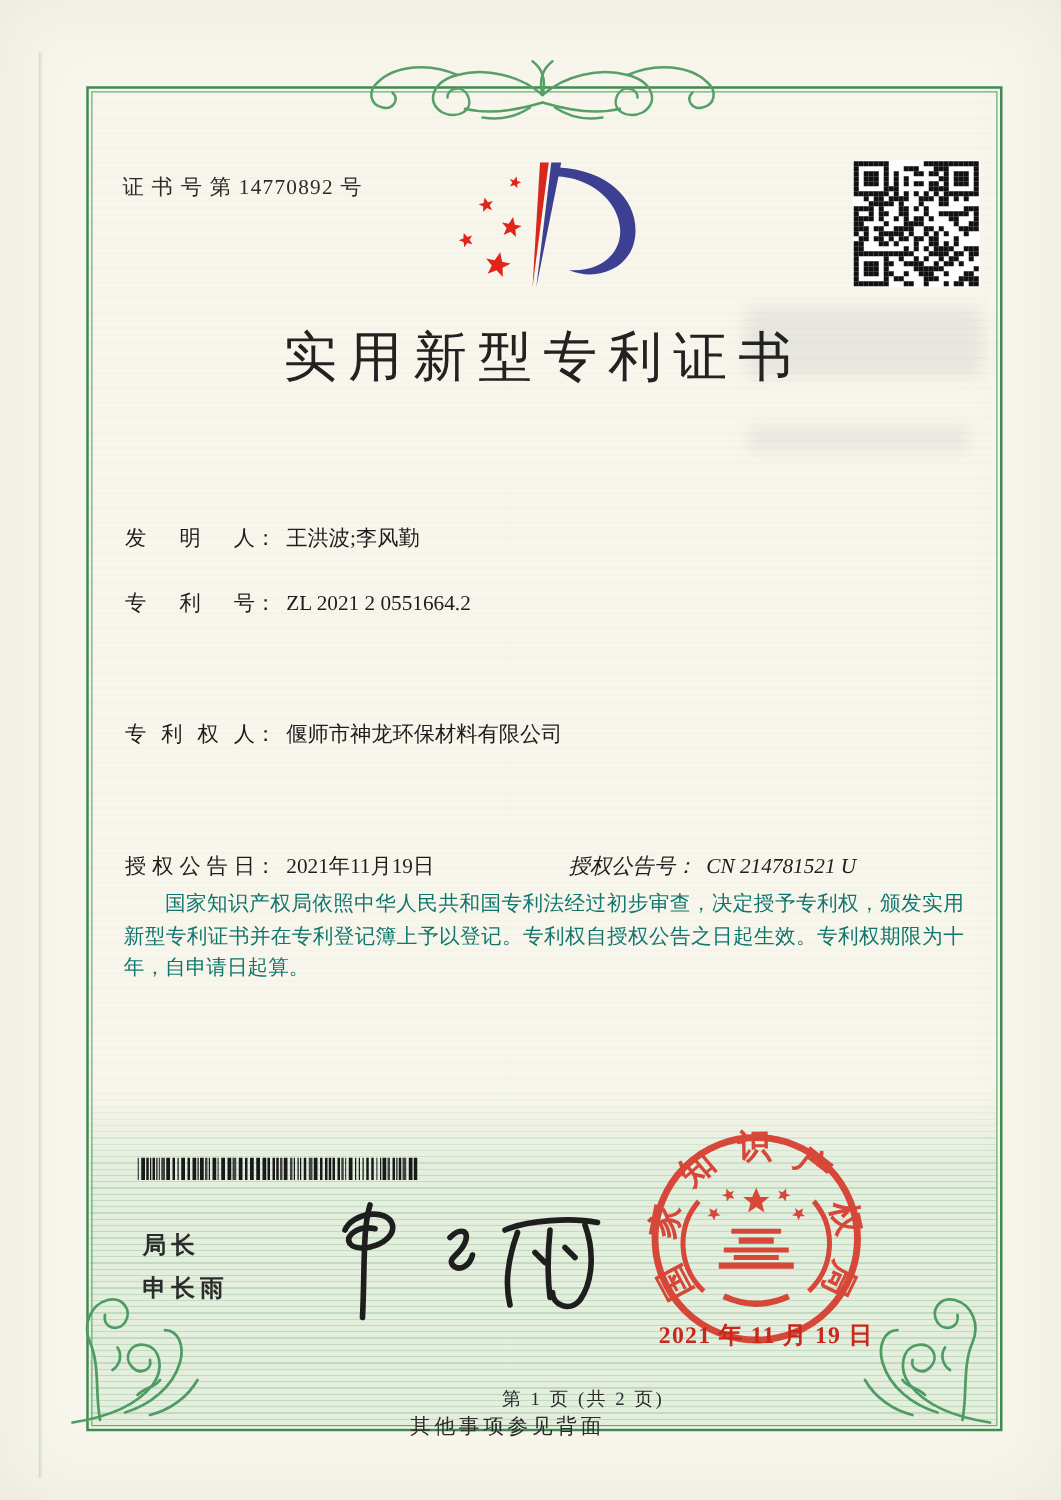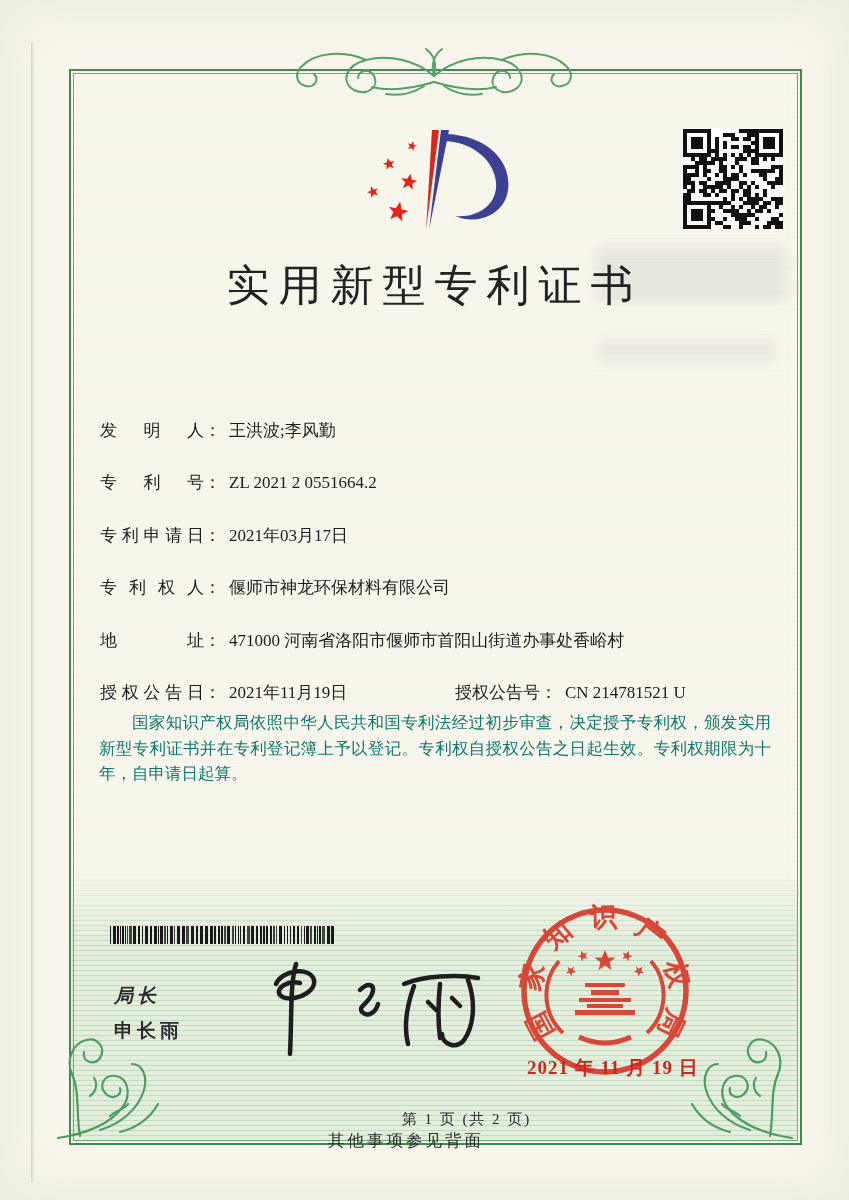--- a/index.html
+++ b/index.html
@@ -35,27 +35,27 @@
   .cert-no{left:98px;top:138px;font-size:17px;letter-spacing:1px;color:#2a2a2a;}
   .logo{left:360px;top:124px;}
   .qr{left:682px;top:128px;}
   .title{left:70px;top:257px;width:729px;text-align:center;font-size:43px;font-weight:400;
     letter-spacing:9px;color:#222;}
   
   .row{left:100px;font-size:17px;white-space:nowrap;color:#1d1d1d;}
   .lbl{display:inline-block;width:104px;text-align:justify;text-align-last:justify;vertical-align:bottom;}
   .val{margin-left:8px;}
   .r0{top:366px}.r1{top:419px}.r2{top:471px}.r3{top:524px}.r4{top:576px}.r5{top:629px}.r6{top:681px}
-  .grant2{left:455px;top:681px;font-size:17px;white-space:nowrap;color:#1d1d1d;}
+  .grant2{left:455px;top:681px;font-size:17px;white-space:nowrap;color:#1d1d1d;font-style:italic;}
   
   .legal{left:99px;top:710px;width:672px;font-size:16.5px;line-height:25.5px;text-align:justify;color:#0f766e;}
   .legal p{margin:0 0 3px 0;text-indent:2em;}
   
   .barcode{left:110px;top:926px;}
-  .signer-title{left:114px;top:983px;font-size:19px;font-weight:600;letter-spacing:4px;color:#2c2c2c;font-style:italic;}
+  .signer-title{left:114px;top:983px;font-size:19px;font-weight:600;letter-spacing:4px;color:#2c2c2c;}
   .signer-name{left:114px;top:1018px;font-size:19px;font-weight:600;letter-spacing:4px;color:#2c2c2c;text-align:center;}
   .signature{left:262px;top:950px;}
   .seal{left:513px;top:899px;}
   .seal-date{left:527px;top:1055px;font-size:19px;font-weight:600;color:#c8281c;letter-spacing:1px;}
   .page-num{left:70px;top:1110px;width:793px;text-align:center;font-size:15px;letter-spacing:2px;color:#2a2a2a;}
   .back-note{left:0;top:1130px;width:812px;text-align:center;font-size:16.5px;letter-spacing:3px;color:#2b2b2b;}
   
   .orn-top{left:284px;top:42px;}
   .orn-bl{left:50px;top:1026px;}
   .orn-br{left:680px;top:1026px;transform:scaleX(-1);}
@@ -103,20 +103,21 @@
     <use href="#flourish-half"></use>
     <use href="#flourish-half" transform="translate(300,0) scale(-1,1)"></use>
   </svg>
   <svg class="abs orn-bl" width="120" height="120" viewBox="0 0 120 120">
     <use href="#flourish-corner"></use>
   </svg>
   <svg class="abs orn-br" width="120" height="120" viewBox="0 0 120 120">
     <use href="#flourish-corner"></use>
   </svg>
 
+  <div class="abs cert-no">证 书 号 第 14770892 号</div>
 
   <svg class="abs logo" width="158" height="128" viewBox="0 0 158 128">
     <polygon points="66,106 72,6 79,6" fill="#d8281e"></polygon>
     <polygon points="69,106 81,6 89,6" fill="#3d3f92"></polygon>
     <path d="M87,10 C128,12 152,38 148,66 C145,90 118,102 95,92 C121,94 138,78 136,58 C134,36 112,18 85,17 Z" fill="#3d3f92"></path>
     <use href="#star" transform="translate(52,22) scale(0.5) rotate(15)" fill="#e2241b"></use>
     <use href="#star" transform="translate(29,40) scale(0.62) rotate(-12)" fill="#e2241b"></use>
     <use href="#star" transform="translate(49,58) scale(0.85) rotate(10)" fill="#e2241b"></use>
     <use href="#star" transform="translate(13,68) scale(0.6) rotate(-20)" fill="#e2241b"></use>
     <use href="#star" transform="translate(38,88) scale(1.05) rotate(12)" fill="#e2241b"></use>
@@ -456,28 +457,22 @@
   </svg>
 
   <div class="abs title">实用新型专利证书</div>
 
   <div class="abs row r1">
     <span class="lbl">发明人</span><span>：</span><span class="val">王洪波;李风勤</span>
   </div>
   <div class="abs row r2">
     <span class="lbl">专利号</span><span>：</span><span class="val">ZL 2021 2 0551664.2</span>
   </div>
-  <div class="abs row r3">
-    <span class="lbl">专利申请日</span><span>：</span><span class="val">2021年03月17日</span>
-  </div>
   <div class="abs row r4">
     <span class="lbl">专利权人</span><span>：</span><span class="val">偃师市神龙环保材料有限公司</span>
-  </div>
-  <div class="abs row r5">
-    <span class="lbl">地址</span><span>：</span><span class="val">471000 河南省洛阳市偃师市首阳山街道办事处香峪村</span>
   </div>
   <div class="abs row r6">
     <span class="lbl">授权公告日</span><span>：</span><span class="val">2021年11月19日</span>
   </div>
   <div class="abs grant2">
     <span>授权公告号</span><span>：</span><span class="val">CN 214781521 U</span>
   </div>
 
   <div class="abs legal">
     <p>国家知识产权局依照中华人民共和国专利法经过初步审查，决定授予专利权，颁发实用新型专利证书并在专利登记簿上予以登记。专利权自授权公告之日起生效。专利权期限为十年，自申请日起算。</p>

